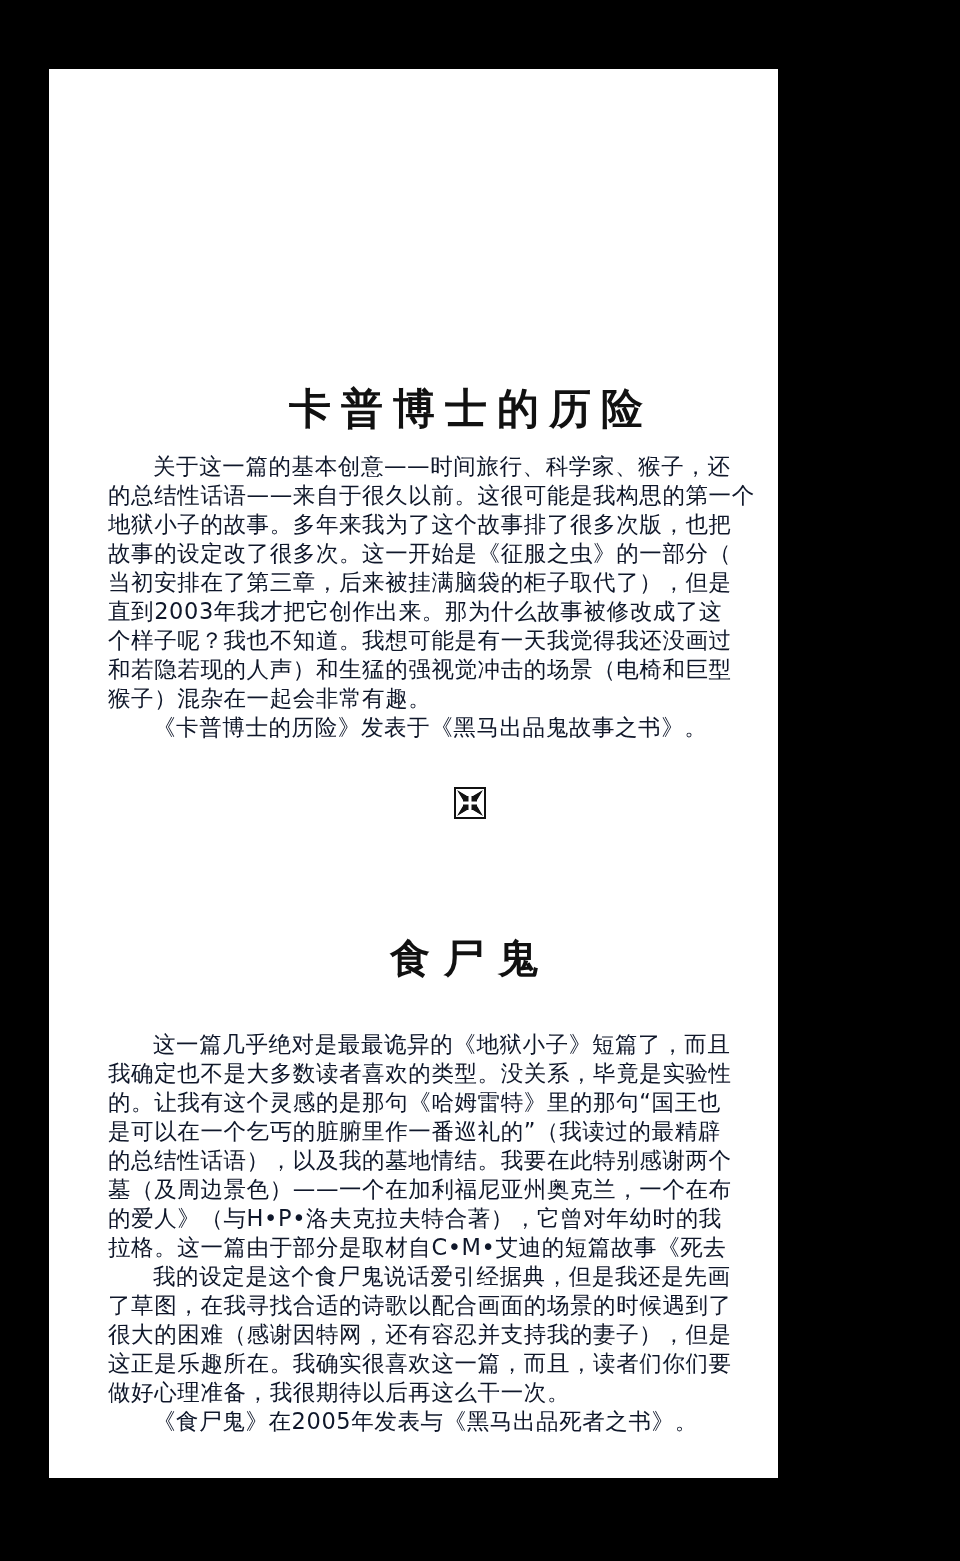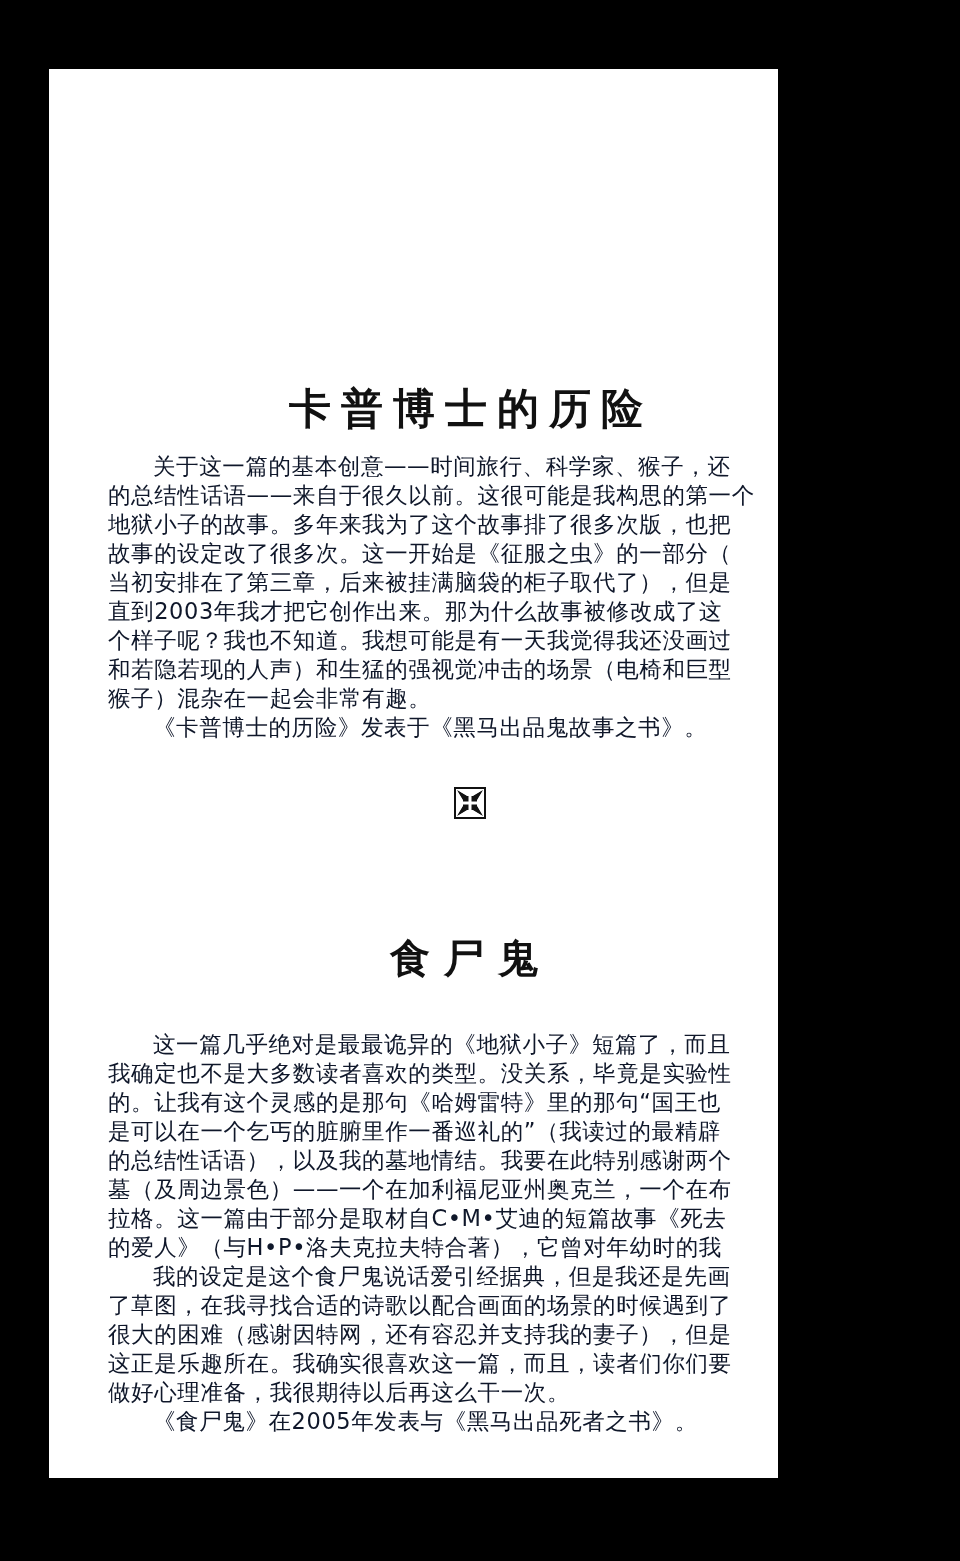--- a/index.html
+++ b/index.html
@@ -50,22 +50,22 @@
 
   <div class="title t2">食尸鬼</div>
 
   <div class="para sec2">
     <span class="line ind">这一篇几乎绝对是最最诡异的《地狱小子》短篇了，而且</span>
     <span class="line">我确定也不是大多数读者喜欢的类型。没关系，毕竟是实验性</span>
     <span class="line">的。让我有这个灵感的是那句《哈姆雷特》里的那句“国王也</span>
     <span class="line">是可以在一个乞丐的脏腑里作一番巡礼的”（我读过的最精辟</span>
     <span class="line">的总结性话语），以及我的墓地情结。我要在此特别感谢两个</span>
     <span class="line">墓（及周边景色）——一个在加利福尼亚州奥克兰，一个在布</span>
+    <span class="line">的爱人》（与H•P•洛夫克拉夫特合著），它曾对年幼时的我</span>
     <span class="line">拉格。这一篇由于部分是取材自C•M•艾迪的短篇故事《死去</span>
-    <span class="line">的爱人》（与H•P•洛夫克拉夫特合著），它曾对年幼时的我</span>
     <span class="line ind">我的设定是这个食尸鬼说话爱引经据典，但是我还是先画</span>
     <span class="line">了草图，在我寻找合适的诗歌以配合画面的场景的时候遇到了</span>
     <span class="line">很大的困难（感谢因特网，还有容忍并支持我的妻子），但是</span>
     <span class="line">这正是乐趣所在。我确实很喜欢这一篇，而且，读者们你们要</span>
     <span class="line">做好心理准备，我很期待以后再这么干一次。</span>
     <span class="line ind">《食尸鬼》在2005年发表与《黑马出品死者之书》。</span>
   </div>
 
 </div>
 

